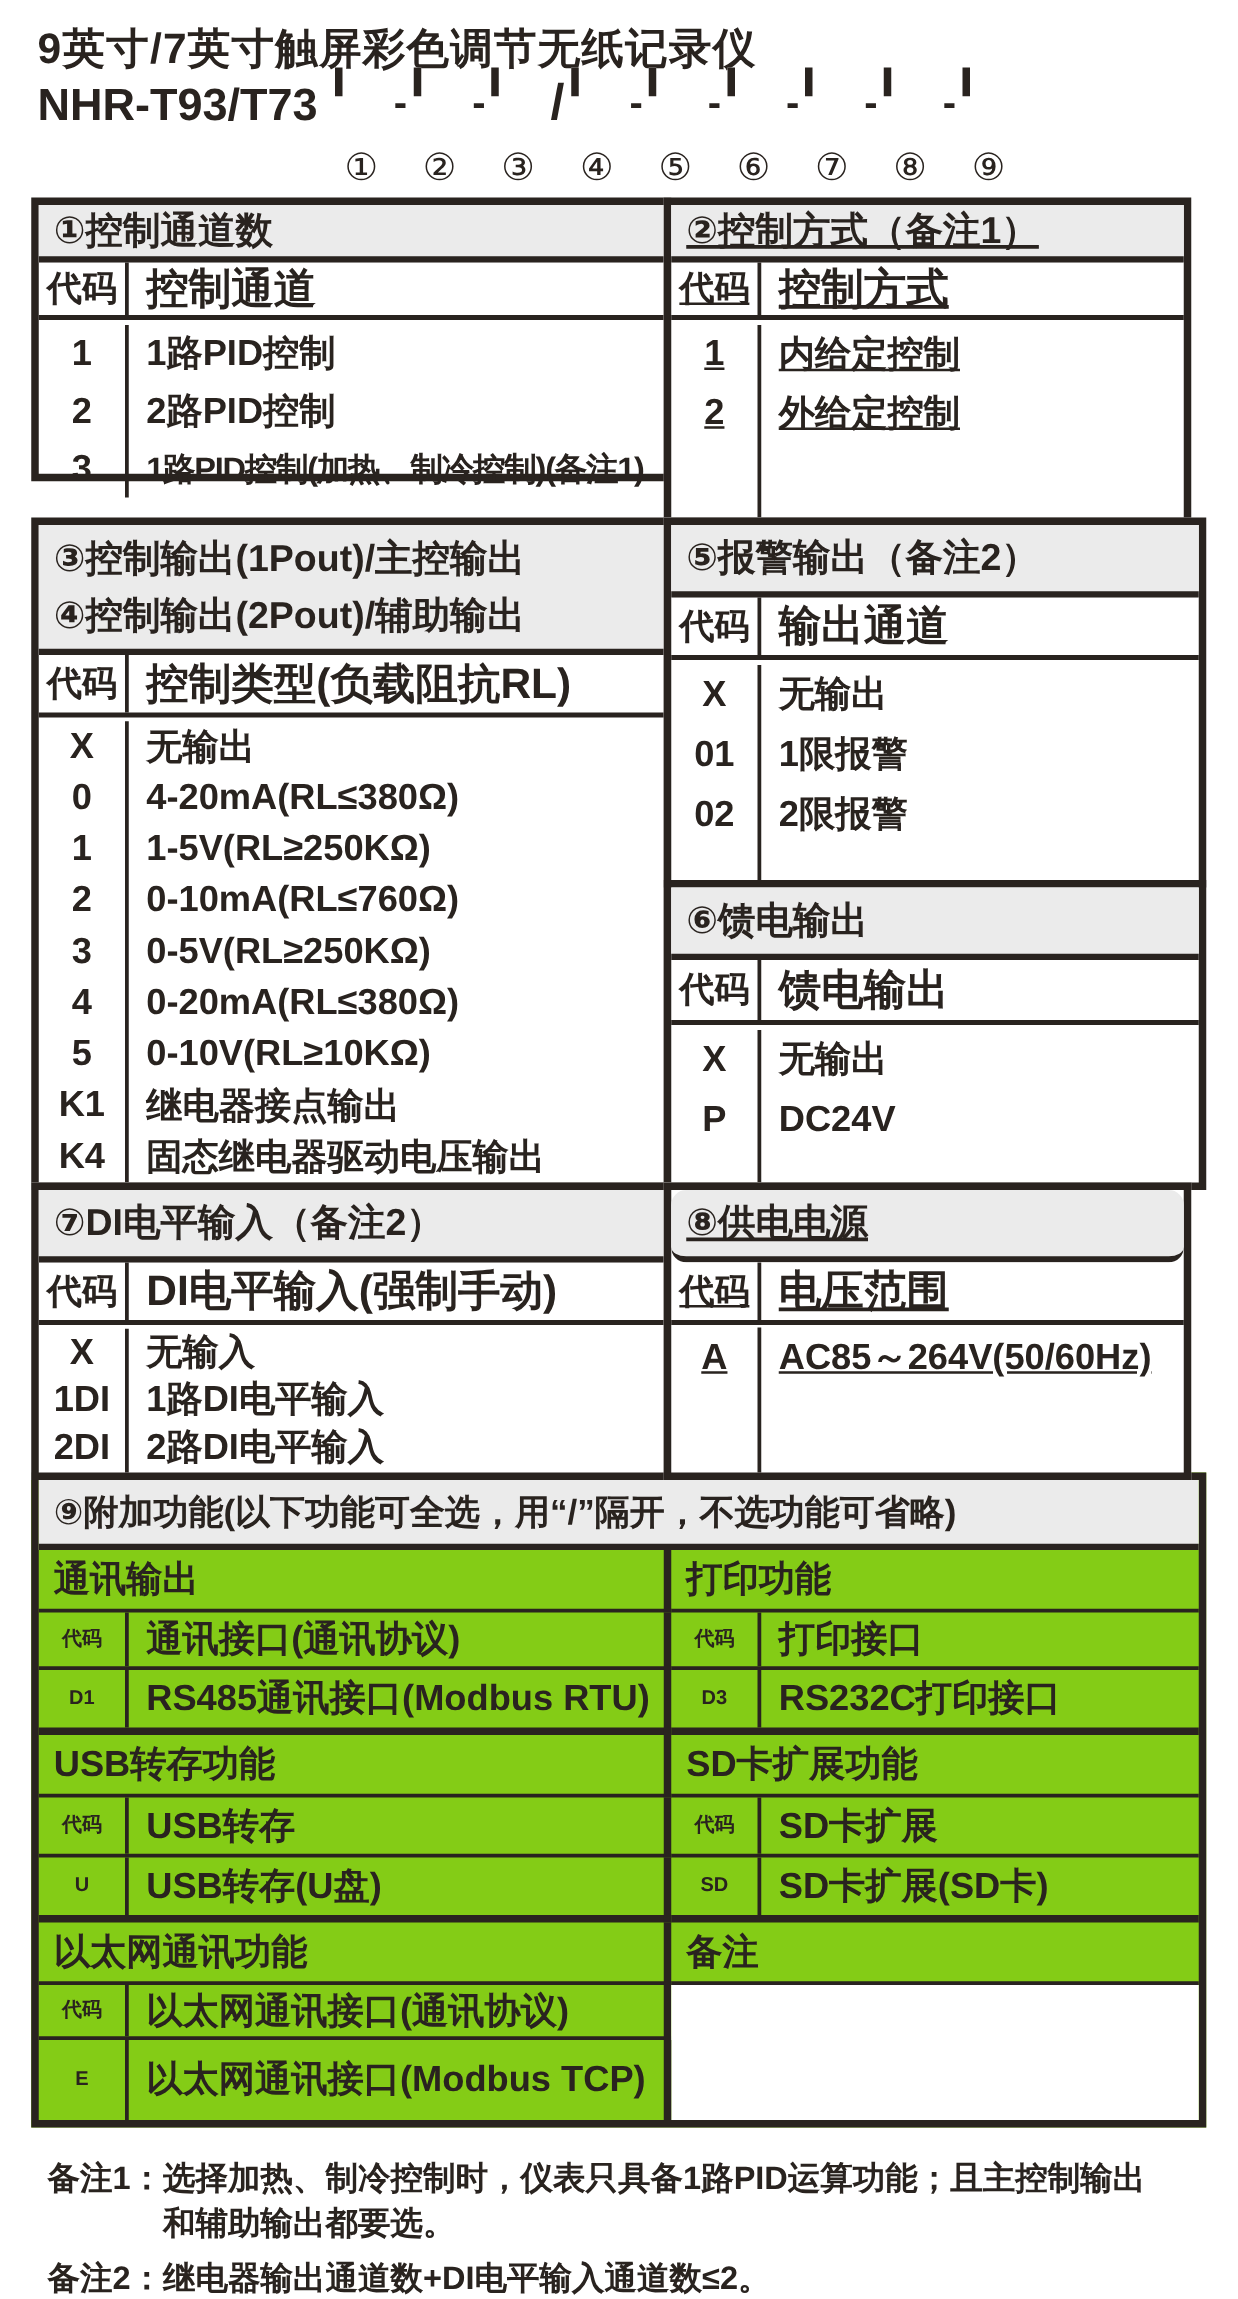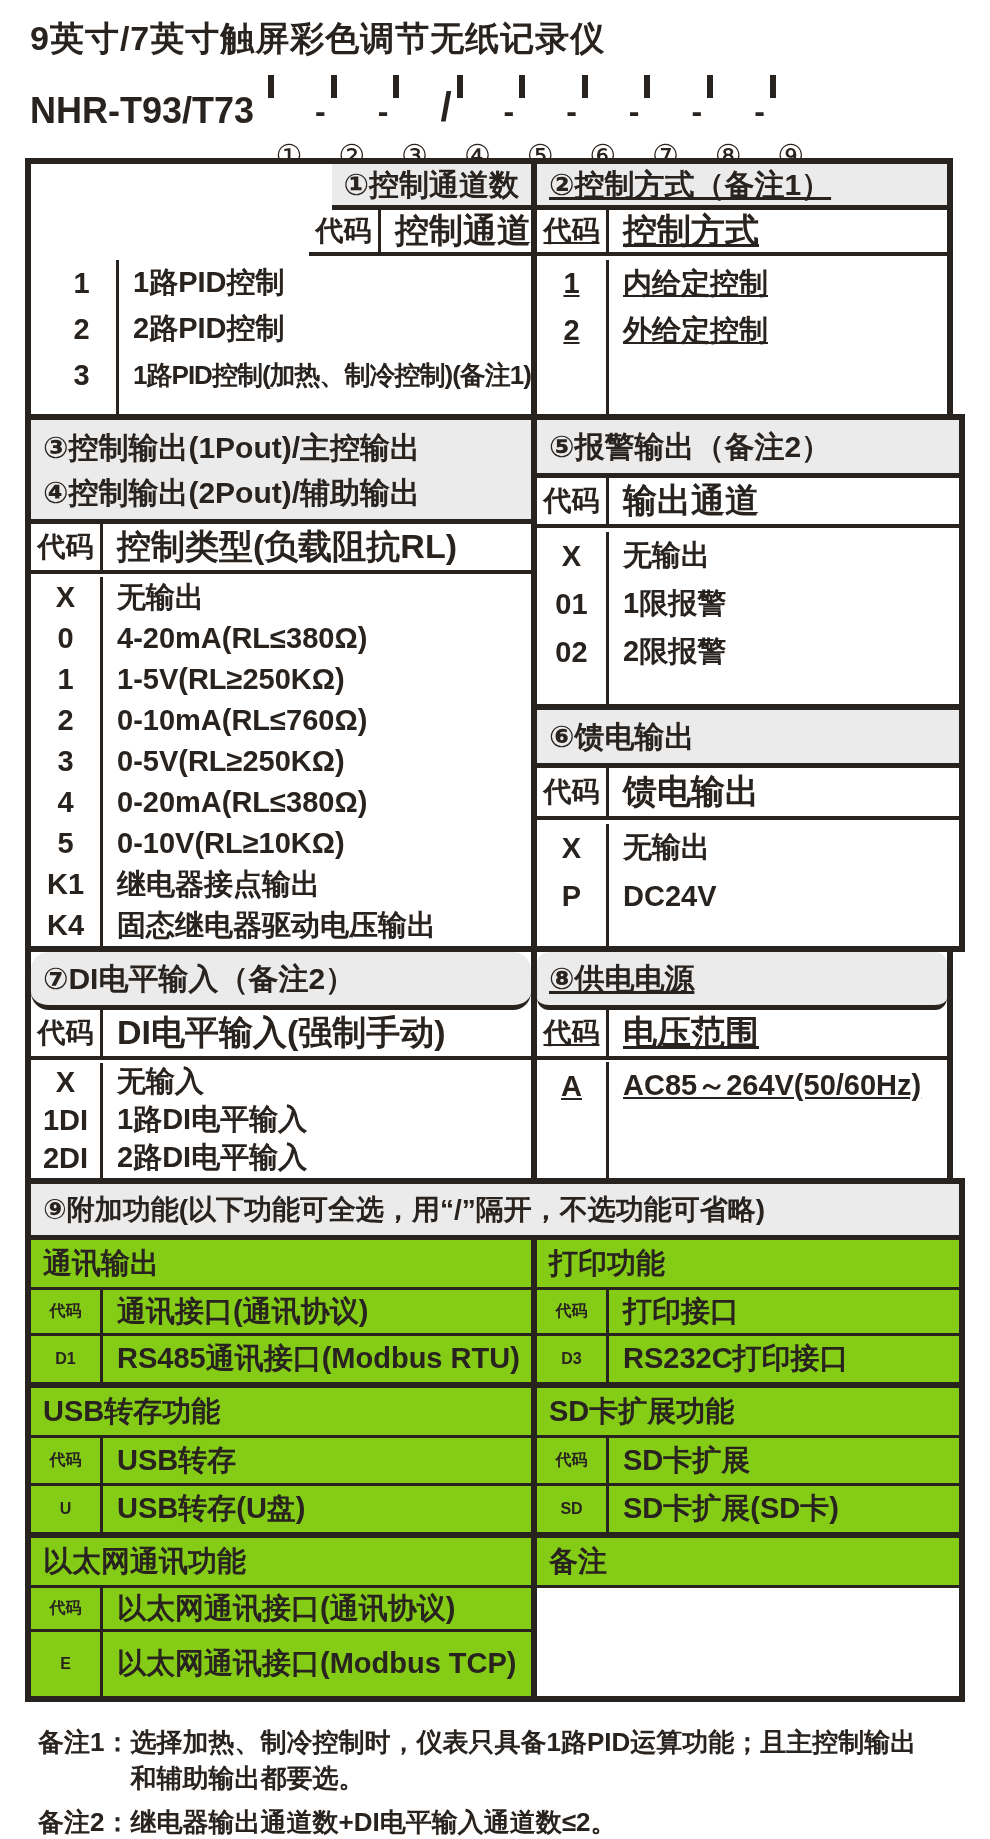--- a/index.html
+++ b/index.html
@@ -7,21 +7,21 @@
   body {
     width: 990px; height: 1839px;
     font-family: "Liberation Sans", "DejaVu Sans", sans-serif;
     color: var(--ink, #29231f);
     font-weight: 700;
   }
   .page { position: relative; width: 990px; height: 1839px; background: var(--paper,#fff); overflow: hidden; }
 
   
   .title { position: absolute; left: 30px; top: 16px; font-size: 34px; letter-spacing: 1px; }
-  .model-row { position: absolute; left: 30px; top: 76px; display: flex; align-items: flex-end; height: 56px; }
+  .model-row { position: absolute; left: 30px; top: 56px; display: flex; align-items: center; height: 56px; }
   .model-prefix { font-size: 36px; letter-spacing: 0px; margin-right: 10px; white-space: nowrap; }
   .slot { position: relative; width: 42px; height: 54px; margin: 0 4px; }
   .mbox { width: 42px; height: 54px; border: 3px solid var(--ink,#29231f); background: #fff; }
   .circ { position: absolute; top: 60px; left: 50%; transform: translateX(-50%);
           font-size: 30px; font-weight: 400; font-family: "DejaVu Sans", sans-serif; }
   .sep { font-size: 32px; margin: 0 1px; transform: translateY(-2px); }
   .sep.slash { font-size: 40px; }
 
   
   .chart { position: absolute; left: 25px; top: 158px; width: 940px; }
@@ -40,35 +40,35 @@
   .codecell { width: 72px; border-right: 3px solid var(--ink,#29231f); display: flex;
               align-items: center; justify-content: center; flex-shrink: 0; }
   .desccell { flex: 1; padding-left: 14px; display: flex; align-items: center; font-size: 34px; white-space: nowrap; }
   .dblock { display: flex; flex: 1; }
   .codecol { width: 72px; border-right: 3px solid var(--ink,#29231f); display: flex; flex-direction: column; flex-shrink: 0; }
   .desccol { flex: 1; display: flex; flex-direction: column; padding-left: 14px; }
   .line { display: flex; align-items: center; justify-content: center; font-size: 29px; white-space: nowrap; }
   .desccol .line { justify-content: flex-start; }
 
   
-  #t1 { height: 262px; align-items: flex-end; } #t1 .ghdr { height: 46px; } #t1 .chdr { height: 46px; }
+  #t1 { height: 227px; } #t1 .ghdr { height: 46px; } #t1 .chdr { height: 46px; }
   #t1 .dblock { padding-top: 4px; } #t1 .line { height: 46px; }
   #t1 .desccol .line:nth-child(3) { font-size: 26px; letter-spacing: -1px; }
   #t2 { height: 262px; } #t2 .ghdr { height: 46px; } #t2 .chdr { height: 46px; }
   #t2 .dblock { padding-top: 4px; } #t2 .line { height: 47px; }
 
   #t34 { height: 538px; } #t34 .ghdr { height: 104px; } #t34 .chdr { height: 50px; }
   #t34 .dblock { padding-top: 3px; } #t34 .line { height: 41px; }
 
   #t5 { height: 296px; } #t5 .ghdr { height: 58px; } #t5 .chdr { height: 50px; }
   #t5 .dblock { padding-top: 4px; } #t5 .line { height: 48px; }
   #t6 { height: 248px; } #t6 .ghdr { height: 58px; } #t6 .chdr { height: 52px; }
   #t6 .dblock { padding-top: 4px; } #t6 .line { height: 48px; }
 
-  #t7 { height: 238px; } #t7 .ghdr { height: 58px; border-radius: 18px; } #t7 .chdr { height: 50px; }
+  #t7 { height: 238px; } #t7 .ghdr { height: 58px; } #t7 .chdr { height: 50px; }
   #t7 .dblock { padding-top: 3px; } #t7 .line { height: 38px; }
   #t8 { height: 238px; } #t8 .ghdr { height: 58px; border-radius: 12px; } #t8 .chdr { height: 50px; }
   #t8 .dblock { padding-top: 2px; } #t8 .line { height: 48px; }
 
   
   .bandD { width: 940px; height: 524px; border: 6px solid var(--ink,#29231f);
            display: grid; grid-template-columns: 506px 1fr;
            grid-template-rows: 56px 50px 46px 52px 50px 48px 52px 50px 44px 64px; background:#84cc16; }
   .bandD > div { display: flex; align-items: stretch; }
   .hdr9 { grid-column: 1 / 3; background: var(--gray-header,#ebebeb); border-bottom: 5px solid var(--ink,#29231f);

